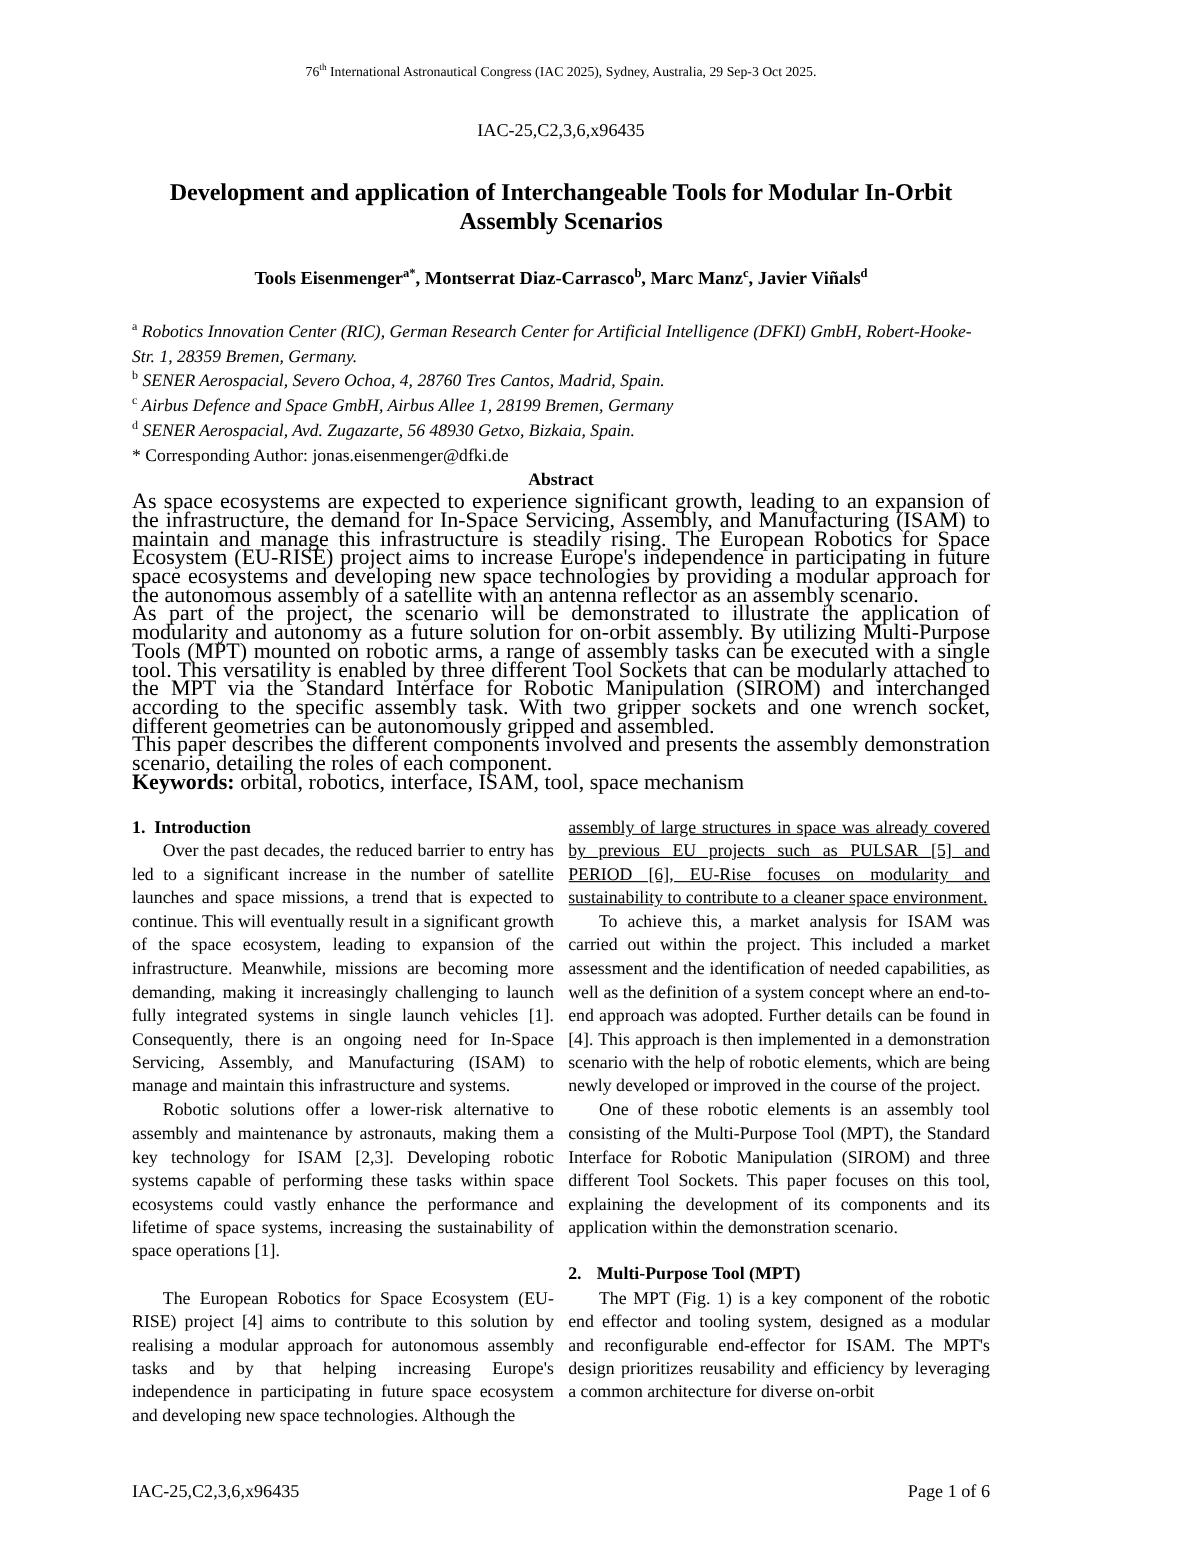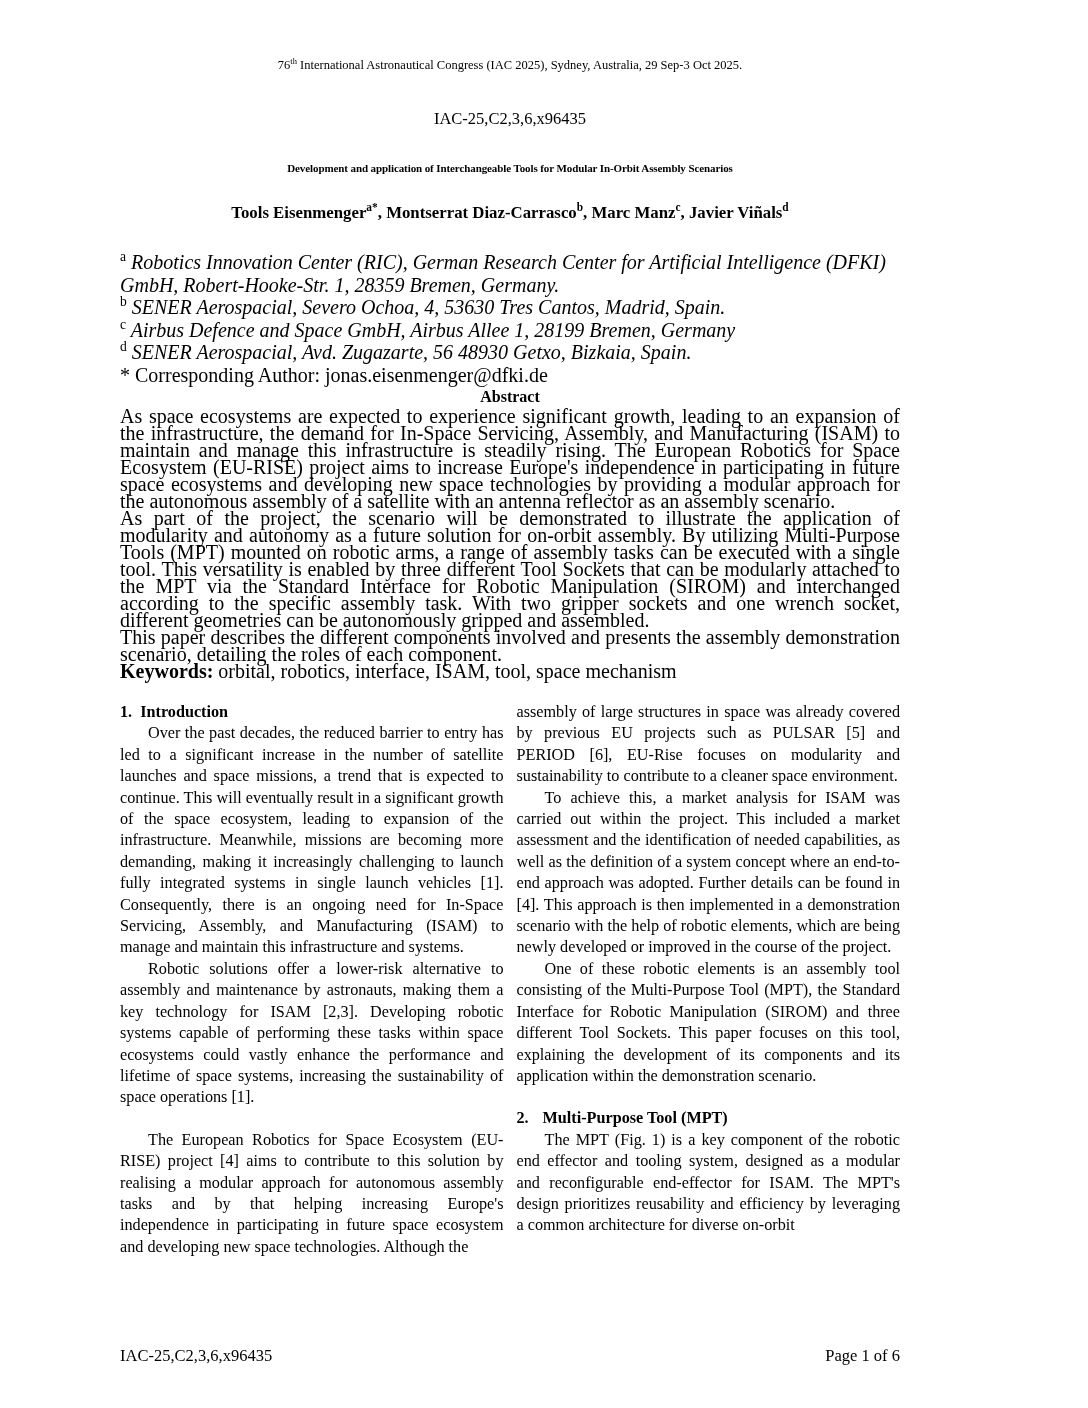--- a/index.html
+++ b/index.html
@@ -29,36 +29,36 @@
   sup { font-size: 0.68em; vertical-align: super; line-height: 0; }
 
   
   .paper-id {
     text-align: center;
     font-size: 16.5px;
     margin-top: 33px;
   }
   .title {
     text-align: center;
-    font-size: 11px;
+    font-size: 22px;
     font-weight: bold;
     margin-top: 33px;
     letter-spacing: -0.1px;
   }
   .authors {
     text-align: center;
     font-size: 16.8px;
     font-weight: bold;
     margin-top: 29px;
   }
 
   
   .affils {
     margin-top: 28px;
-    font-size: 20px;
+    font-size: 16px;
     line-height: 22.5px;
   }
   .affil {
     font-style: italic;
   }
   .affil sup { font-style: normal; }
   .corresp { font-style: normal; }
 
   
   .abstract-head {
@@ -95,21 +95,21 @@
     font-size: 16.2px;
     line-height: 21.4px;
     text-align: justify;
     text-justify: inter-word;
     overflow: hidden;
   }
   .col p {
     margin: 0;
     text-indent: 28px;
   }
-  .col p.noindent { text-indent: 0; }
+  .col p.noindent { text-indent: 0; text-decoration: underline; }
   .col h2 {
     font-size: 16.2px;
     font-weight: bold;
     margin: 0;
     text-align: left;
     line-height: 21.4px;
   }
   .col .gap { height: 21px; }
   .sec-num { display: inline-block; }
   .sec-num.wide { min-width: 26px; }
@@ -135,21 +135,21 @@
   </div>
 
   <div class="paper-id">IAC-25,C2,3,6,x96435</div>
 
   <div class="title">Development and application of Interchangeable Tools for Modular In-Orbit Assembly Scenarios</div>
 
   <div class="authors"><span>Tools Eisenmenger</span><sup>a*</sup><span>, </span><span>Montserrat Diaz-Carrasco</span><sup>b</sup><span>, </span><span>Marc Manz</span><sup>c</sup><span>, </span><span>Javier Viñals</span><sup>d</sup></div>
 
   <div class="affils">
     <div class="affil"><sup>a</sup> <span>Robotics Innovation Center (RIC), German Research Center for Artificial Intelligence (DFKI) GmbH, Robert-Hooke-Str. 1, 28359 Bremen, Germany.</span></div>
-    <div class="affil"><sup>b</sup> <span>SENER Aerospacial, Severo Ochoa, 4, 53630 Tres Cantos, Madrid, Spain.</span></div>
+    <div class="affil"><sup>b</sup> <span>SENER Aerospacial, Severo Ochoa, 4, 28760 Tres Cantos, Madrid, Spain.</span></div>
     <div class="affil"><sup>c</sup> <span>Airbus Defence and Space GmbH, Airbus Allee 1, 28199 Bremen, Germany</span></div>
     <div class="affil"><sup>d</sup> <span>SENER Aerospacial, Avd. Zugazarte, 56 48930 Getxo, Bizkaia, Spain.</span></div>
     <div class="corresp">* Corresponding Author: jonas.eisenmenger@dfki.de</div>
   </div>
 
   <div class="abstract">
     <div class="abstract-head">Abstract</div>
     <p>As space ecosystems are expected to experience significant growth, leading to an expansion of the infrastructure, the demand for In-Space Servicing, Assembly, and Manufacturing (ISAM) to maintain and manage this infrastructure is steadily rising. The European Robotics for Space Ecosystem (EU-RISE) project aims to increase Europe's independence in participating in future space ecosystems and developing new space technologies by providing a modular approach for the autonomous assembly of a satellite with an antenna reflector as an assembly scenario.</p>
     <p>As part of the project, the scenario will be demonstrated to illustrate the application of modularity and autonomy as a future solution for on-orbit assembly. By utilizing Multi-Purpose Tools (MPT) mounted on robotic arms, a range of assembly tasks can be executed with a single tool. This versatility is enabled by three different Tool Sockets that can be modularly attached to the MPT via the Standard Interface for Robotic Manipulation (SIROM) and interchanged according to the specific assembly task. With two gripper sockets and one wrench socket, different geometries can be autonomously gripped and assembled.</p>
     <p>This paper describes the different components involved and presents the assembly demonstration scenario, detailing the roles of each component.</p>

